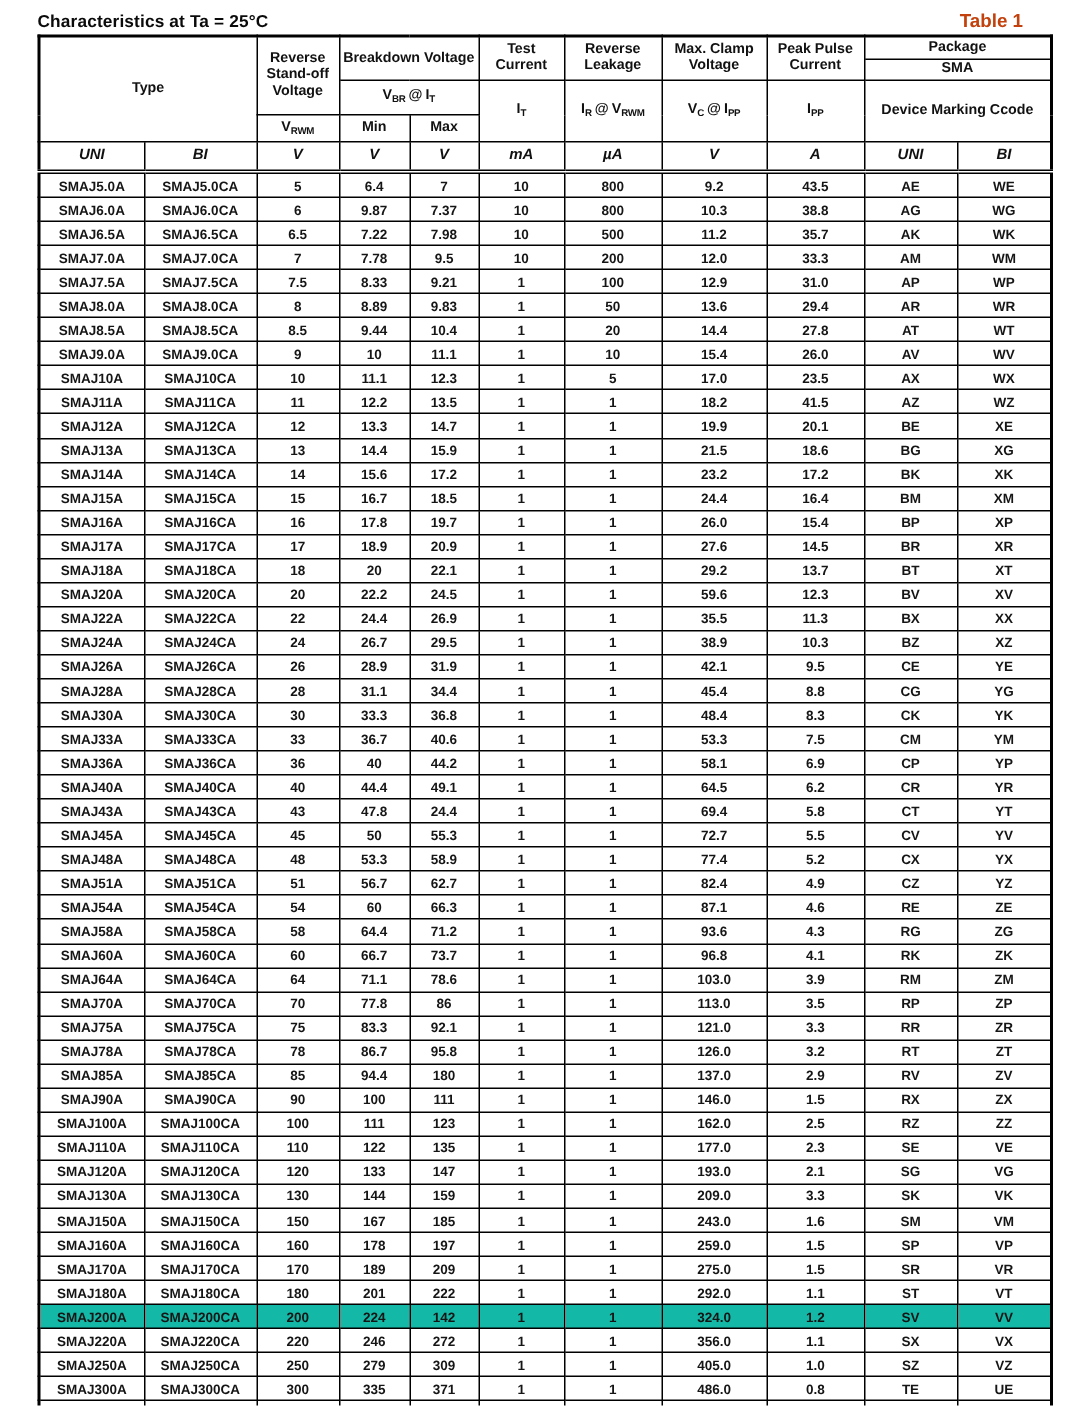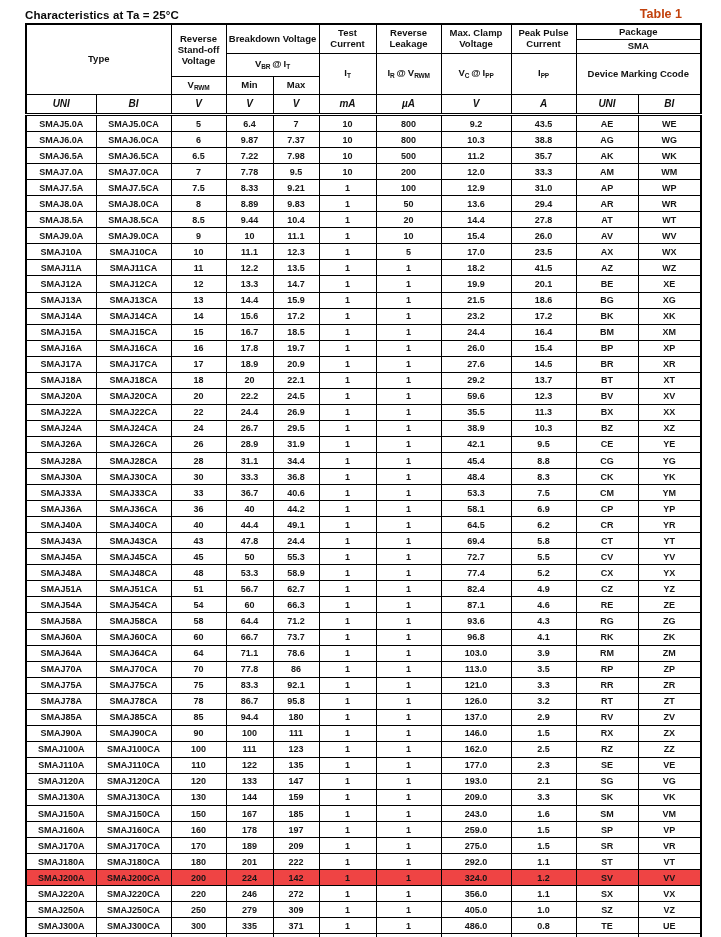--- a/index.html
+++ b/index.html
@@ -717,21 +717,21 @@
         <td>180</td>
         <td>201</td>
         <td>222</td>
         <td>1</td>
         <td>1</td>
         <td>292.0</td>
         <td>1.1</td>
         <td>ST</td>
         <td>VT</td>
       </tr>
-      <tr style="background: #ef4444;">
+      <tr style="background: #14b8a6;">
         <td>SMAJ200A</td>
         <td>SMAJ200CA</td>
         <td>200</td>
         <td>224</td>
         <td>142</td>
         <td>1</td>
         <td>1</td>
         <td>324.0</td>
         <td>1.2</td>
         <td>SV</td>

